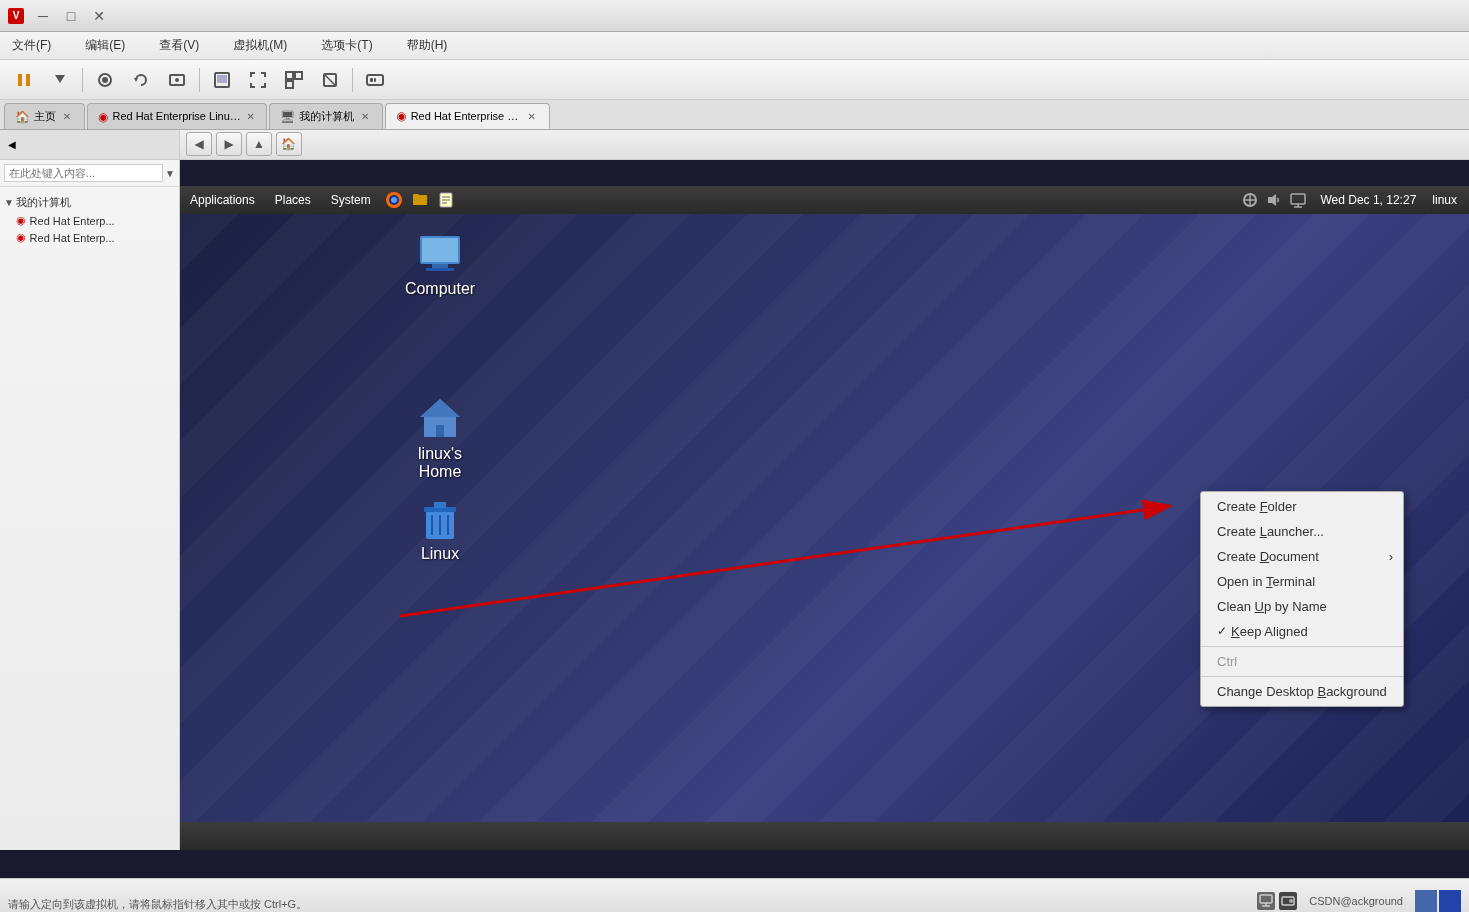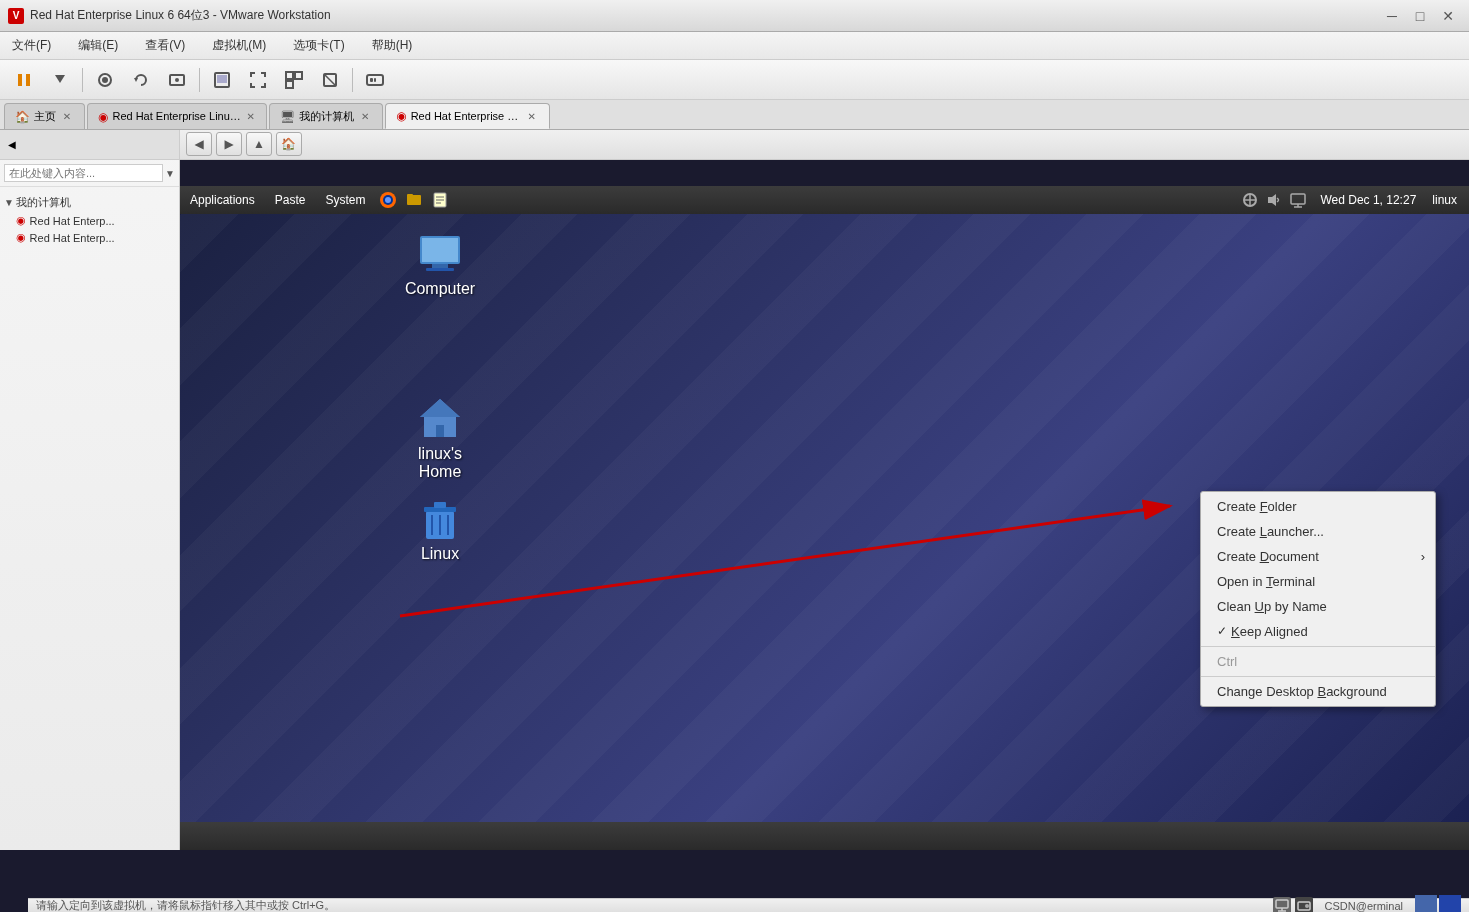--- a/index.html
+++ b/index.html
@@ -59,21 +59,21 @@
 
     
     #vmware-menubar {
       width: 100%;
       height: 28px;
       background: linear-gradient(to bottom, #f5f5f5, #e8e8e8);
       display: flex;
       align-items: center;
       padding: 0 4px;
       border-bottom: 1px solid #ccc;
-      gap: 11px;
+      gap: 18px;
     }
     .menu-item {
       padding: 2px 8px;
       font-size: 12px;
       color: #333;
       cursor: pointer;
       border-radius: 2px;
     }
 
     
@@ -338,21 +338,21 @@
       margin-top: 2px;
       word-wrap: break-word;
       max-width: 76px;
     }
 
     
     #context-menu {
       position: absolute;
       top: 305px;
       left: 1020px;
-      width: 236px;
+      width: 204px;
       background: #f0f0f0;
       border: 1px solid #aaa;
       border-radius: 3px;
       box-shadow: 3px 3px 8px rgba(0,0,0,0.4);
       z-index: 200;
       padding: 2px 0;
     }
     .ctx-item {
       padding: 5px 16px;
       font-size: 13px;
@@ -401,30 +401,29 @@
       align-items: center;
       z-index: 100;
     }
 
     
     #vmware-statusbar {
       position: fixed;
       bottom: 0;
       left: 0;
       right: 0;
-      height: 14px;
+      height: 34px;
       background: linear-gradient(to bottom, #f0f0f0, #e0e0e0);
       border-top: 1px solid #ccc;
       display: flex;
-      align-items: center;
+      align-items: flex-end;
       padding: 0 8px;
       font-size: 11px;
       color: #555;
       z-index: 1000;
-      margin-left: 28px;
     }
     #statusbar-right {
       margin-left: auto;
       display: flex;
       align-items: center;
       gap: 4px;
     }
     .status-icon {
       width: 18px;
       height: 18px;
@@ -435,21 +434,20 @@
       justify-content: center;
       color: white;
       font-size: 9px;
     }
   </style>
 </head>
 <body>
 
 <div id="vmware-titlebar">
   <div id="vmware-title-icon">V</div>
-  <span id="vmware-title-text">Red Hat Enterprise Linux 6 64位3 - VMware Workstation</span>
   <div id="vmware-window-controls">
     <div class="win-ctrl">─</div>
     <div class="win-ctrl">□</div>
     <div class="win-ctrl close">✕</div>
   </div>
 </div>
 
 <div id="vmware-menubar">
   <span class="menu-item">文件(F)</span>
   <span class="menu-item">编辑(E)</span>
@@ -588,21 +586,21 @@
       <button class="nav-btn">◀</button>
       <button class="nav-btn">▶</button>
       <button class="nav-btn">▲</button>
       <button class="nav-btn">🏠</button>
     </div>
 
     <div id="vm-display">
 
       <div id="gnome-top-panel">
         <div class="gnome-panel-item">Applications</div>
-        <div class="gnome-panel-item">Paste</div>
+        <div class="gnome-panel-item">Places</div>
         <div class="gnome-panel-item">System</div>
 
         <div class="gnome-panel-item" style="padding:0 4px;">
           <svg width="18" height="18" viewBox="0 0 18 18">
             <circle cx="9" cy="9" r="8" fill="#ff6600"></circle>
             <circle cx="9" cy="9" r="5" fill="#003399"></circle>
             <circle cx="9" cy="9" r="3" fill="#6699ff"></circle>
           </svg>
         </div>
         <div class="gnome-panel-item" style="padding:0 4px;">
@@ -747,21 +745,21 @@
         <line x1="3" y1="12" x2="11" y2="12" stroke="#ccc" stroke-width="1.5"></line>
       </svg>
     </div>
     <div class="status-icon" style="background:#444;">
       <svg width="14" height="14" viewBox="0 0 14 14">
         <rect x="1" y="3" width="12" height="8" rx="1" fill="none" stroke="#ccc" stroke-width="1.5"></rect>
         <circle cx="10" cy="7" r="2" fill="#aaa"></circle>
       </svg>
     </div>
     <div style="display:flex;align-items:center;gap:2px;margin-left:8px;">
-      <span style="font-size:11px;color:#555;">CSDN@erminal</span>
+      <span style="font-size:11px;color:#555;">CSDN@ackground</span>
     </div>
 
     <div style="display:flex;gap:2px;margin-left:8px;">
       <div style="width:22px;height:22px;background:#4466aa;"></div>
       <div style="width:22px;height:22px;background:#2244aa;"></div>
     </div>
   </div>
 </div>
 
 </body></html>

